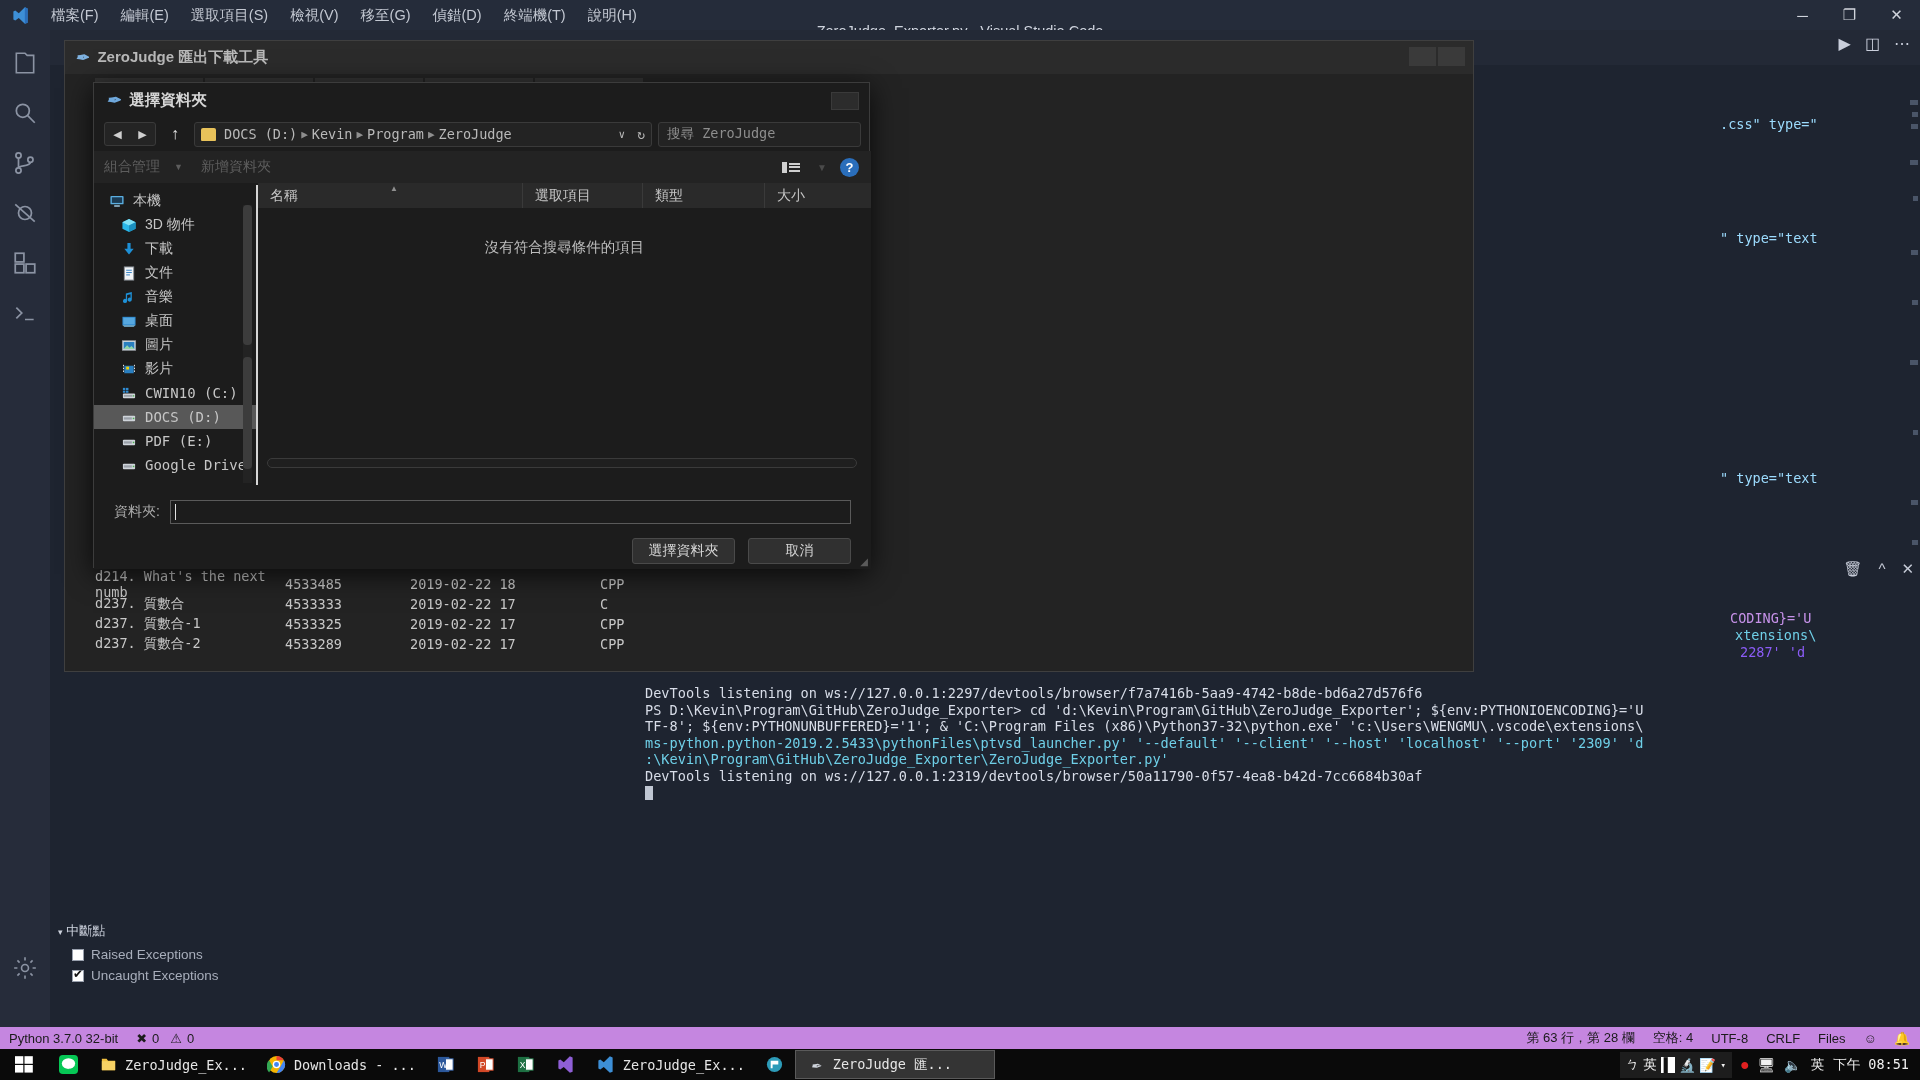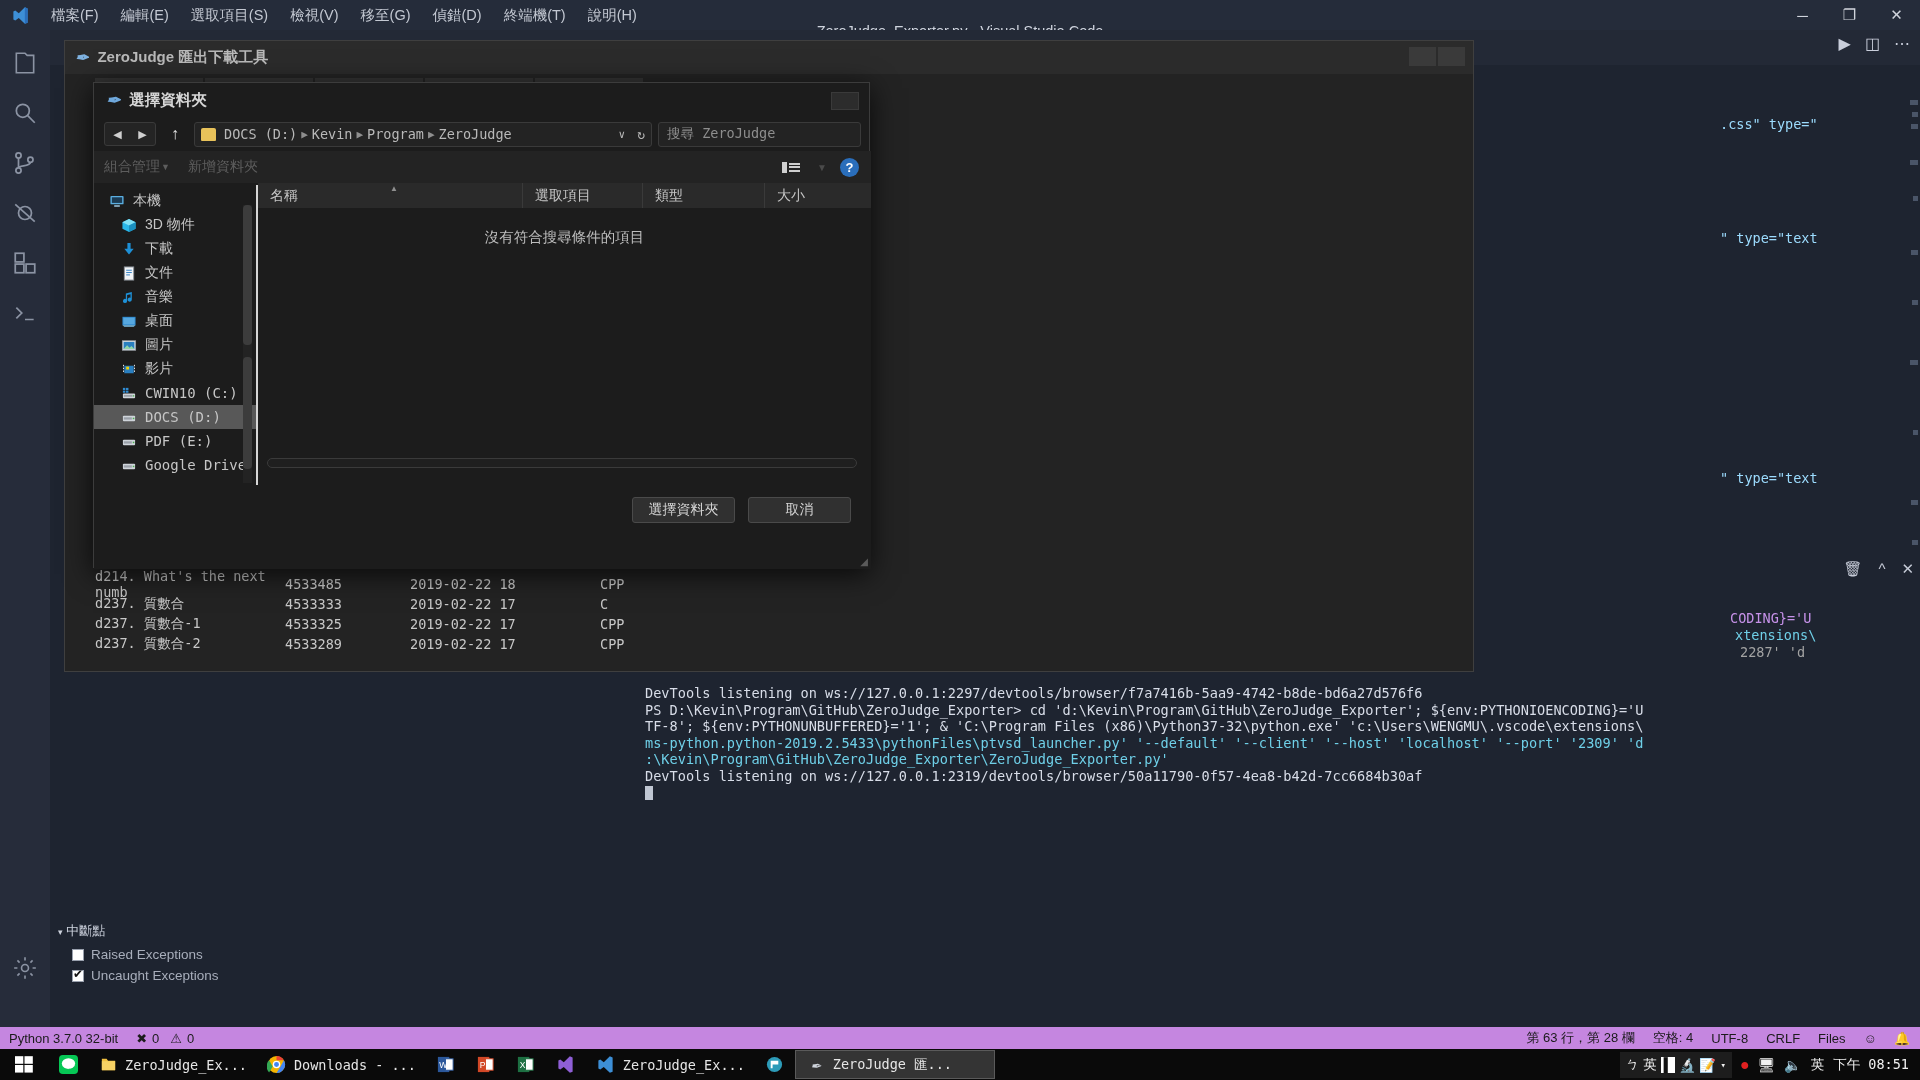--- a/index.html
+++ b/index.html
@@ -117,21 +117,21 @@
   #crumbs .sep { color:#8e8e8e; font-size:11px; }
   #crumbs .dd { margin-left:auto; color:#b9b9b9; font-size:11px; }
   #crumbs .rf { color:#b9b9b9; font-size:13px; padding-left:8px; }
   #searchbox { width:203px; height:25px; background:#232323; border:1px solid #3a3a3a; border-radius:3px;
                display:flex; align-items:center; padding:0 8px; color:#8e8e8e; font-size:13.5px;
                font-family:"DejaVu Sans Mono", monospace; }
 
   
   #cmdbar { position:absolute; left:0; top:68px; width:777px; height:32px; background:#232323;
             display:flex; align-items:center; padding-left:10px; gap:18px; }
-  #cmdbar .cb { color:#5d5d5d; font-size:14px; display:flex; align-items:center; gap:1px; }
+  #cmdbar .cb { color:#5d5d5d; font-size:14px; display:flex; align-items:center; gap:14px; }
   #cmdbar .cb .car { font-size:9px; }
   #cmdbar .cbright { margin-left:auto; display:flex; align-items:center; gap:13px; padding-right:12px; }
   .viewico { width:22px; height:15px; display:flex; align-items:center; gap:2px; }
   .viewico b { display:block; width:5px; height:11px; background:#cfcfcf; }
   .viewico i { display:block; width:11px; height:2px; background:#cfcfcf; margin:1.5px 0; }
   .helpico { width:19px; height:19px; border-radius:50%; background:#2a6ebb; color:#fff; font-size:13px;
              font-weight:bold; display:flex; align-items:center; justify-content:center; }
 
   
   #dlg-body { position:absolute; left:0; top:100px; width:777px; height:386px; background:#1c1c1c; }
@@ -146,21 +146,21 @@
   #sb-scroll { position:absolute; left:149px; top:22px; width:9px; height:278px; background:#232323; }
   #sb-thumb { position:absolute; left:0; top:0; width:9px; height:140px; background:#3c3c3c; border-radius:4px; }
   #sb-thumb2 { position:absolute; left:0; top:152px; width:9px; height:112px; background:#3c3c3c; border-radius:4px; }
   #splitter { position:absolute; left:162px; top:2px; width:2px; height:300px; background:#d6d6d6; }
 
   #filepane { position:absolute; left:164px; top:0; width:613px; height:305px; background:#1c1c1c; }
   #colhdr { display:flex; height:25px; background:#2a2a2a; }
   #colhdr .ch { display:flex; align-items:center; padding-left:12px; color:#c6c6c6; font-size:14px;
                 border-right:1px solid #3a3a3a; position:relative; }
   #colhdr .sortmark { position:absolute; left:50%; top:1px; color:#8f8f8f; font-size:8px; }
-  #emptymsg { text-align:center; color:#bdbdbd; font-size:14.5px; padding-top:20px; }
+  #emptymsg { text-align:center; color:#bdbdbd; font-size:14.5px; padding-top:30px; }
   #hscroll { position:absolute; left:9px; bottom:20px; width:590px; height:10px; background:#1f1f1f;
              border:1px solid #3a3a3a; border-radius:5px; }
 
   
   #dlg-foot { position:absolute; left:0; top:300px; width:777px; height:86px; }
   #folderrow { display:flex; align-items:center; padding:17px 20px 0 20px; gap:10px; }
   #folderrow label { color:#a9a9a9; font-size:14px; }
   #folderinput { flex:1; height:24px; background:#1c1c1c; border:1px solid #5a5a5a; display:flex; align-items:center;
                  padding:0 4px; }
   .caret { width:1px; height:16px; background:#e0e0e0; animation:bl 1s steps(1) infinite; }
@@ -254,21 +254,21 @@
     </div>
 
     <div id="code" style="margin-left: 810px; padding-top: 12px;"><span class="cl">#include &lt;algorithm&gt;</span><span class="cl">#include &lt;iostream&gt;</span><span class="cl">#include &lt;string&gt;</span><span class="cl">#include &lt;vector&gt;</span><span class="cl">using namespace std;</span><span class="cl">int main()</span><span class="cl">{</span><span class="cl">    vector&lt;int&gt; fib = {1, 2};</span><span class="cl">    for (int i = 2; fib.size() &lt; 40; i++)</span><span class="cl">            fib.push_back(fib[i - 2] + fib[i - 1]);</span><span class="cl">    int n, t;</span><span class="cl">    cin &gt;&gt; t;</span><span class="cl">    while (t--)</span><span class="cl">    {</span><span class="cl">            cin&gt;&gt;n;</span><span class="cl">            auto l = lower_bound(fib.begin(), fib.end(), n);</span><span class="cl">            short d = l - fib.begin() - 1;</span><span class="cl">            cout &lt;&lt; n &lt;&lt; " = ";</span><span class="cl">            if (n == *l)</span><span class="cl">            {</span><span class="cl">                    cout &lt;&lt; 1;</span><span class="cl">                    for (int i = ++d; i; i--)</span><span class="cl">                            cout &lt;&lt; 0;</span><span class="cl">            }</span><span class="cl">            else</span><span class="cl">                    for (int i = d; i &gt;= 0; i--)</span><span class="cl">                    {</span><span class="cl">                            if (n &gt;= fib[i])</span><span class="cl">                            {</span><span class="cl">                                    n -= fib[i];</span><span class="cl">                                    cout &lt;&lt; 1;</span><span class="cl">                            }</span><span class="cl">                            else</span><span class="cl">                                    cout &lt;&lt; 0;</span><span class="cl">                    }</span><span class="cl">            cout &lt;&lt; " (fib)\n";</span><span class="cl">    }</span><span class="cl">    return 0;</span><span class="cl">}</span></div>
 
     <div id="right-frag">
       <div style="top:26px;left:-70px">.css" type="</div>
       <div style="top:140px;left:-70px">" type="text</div>
       <div style="top:380px;left:-70px">" type="text</div>
       <div style="top:520px;left:-60px;color:#c792ea">CODING}='U</div>
       <div style="top:537px;left:-55px;color:#6fd0e8">xtensions\</div>
-      <div style="top:554px;left:-50px;color:#a3a3a3">2287' 'd</div>
+      <div style="top:554px;left:-50px;color:#8b5cf6">2287' 'd</div>
     </div>
 
     <div id="minimap">
       <i style="top:0px;width:8px"></i>
         <i style="top:12px;width:6px"></i>
         <i style="top:24px;width:7px"></i>
       <i style="top:60px;width:8px"></i>
         <i style="top:96px;width:5px"></i>
         <i style="top:150px;width:7px"></i>
       <i style="top:200px;width:6px"></i>
@@ -567,20 +567,27 @@
         </div>
         <div class="ch" style="width:120px">選取項目</div>
         <div class="ch" style="width:122px">類型</div>
         <div class="ch" style="width:105px;border-right:none">大小</div>
       </div>
       <div id="emptymsg">沒有符合搜尋條件的項目</div>
       <div id="hscroll"></div>
     </div>
 
     <div id="dlg-foot">
+      <div id="folderrow">
+        <label>資料夾:</label>
+        <div id="folderinput">
+          <span></span>
+            <span class="caret"></span>
+        </div>
+      </div>
       <div id="btnrow">
         <div class="dbtn">選擇資料夾</div>
         <div class="dbtn">取消</div>
       </div>
       <div id="grip">◢</div>
     </div>
   </div>
 </div>
 
 <div id="taskbar">

